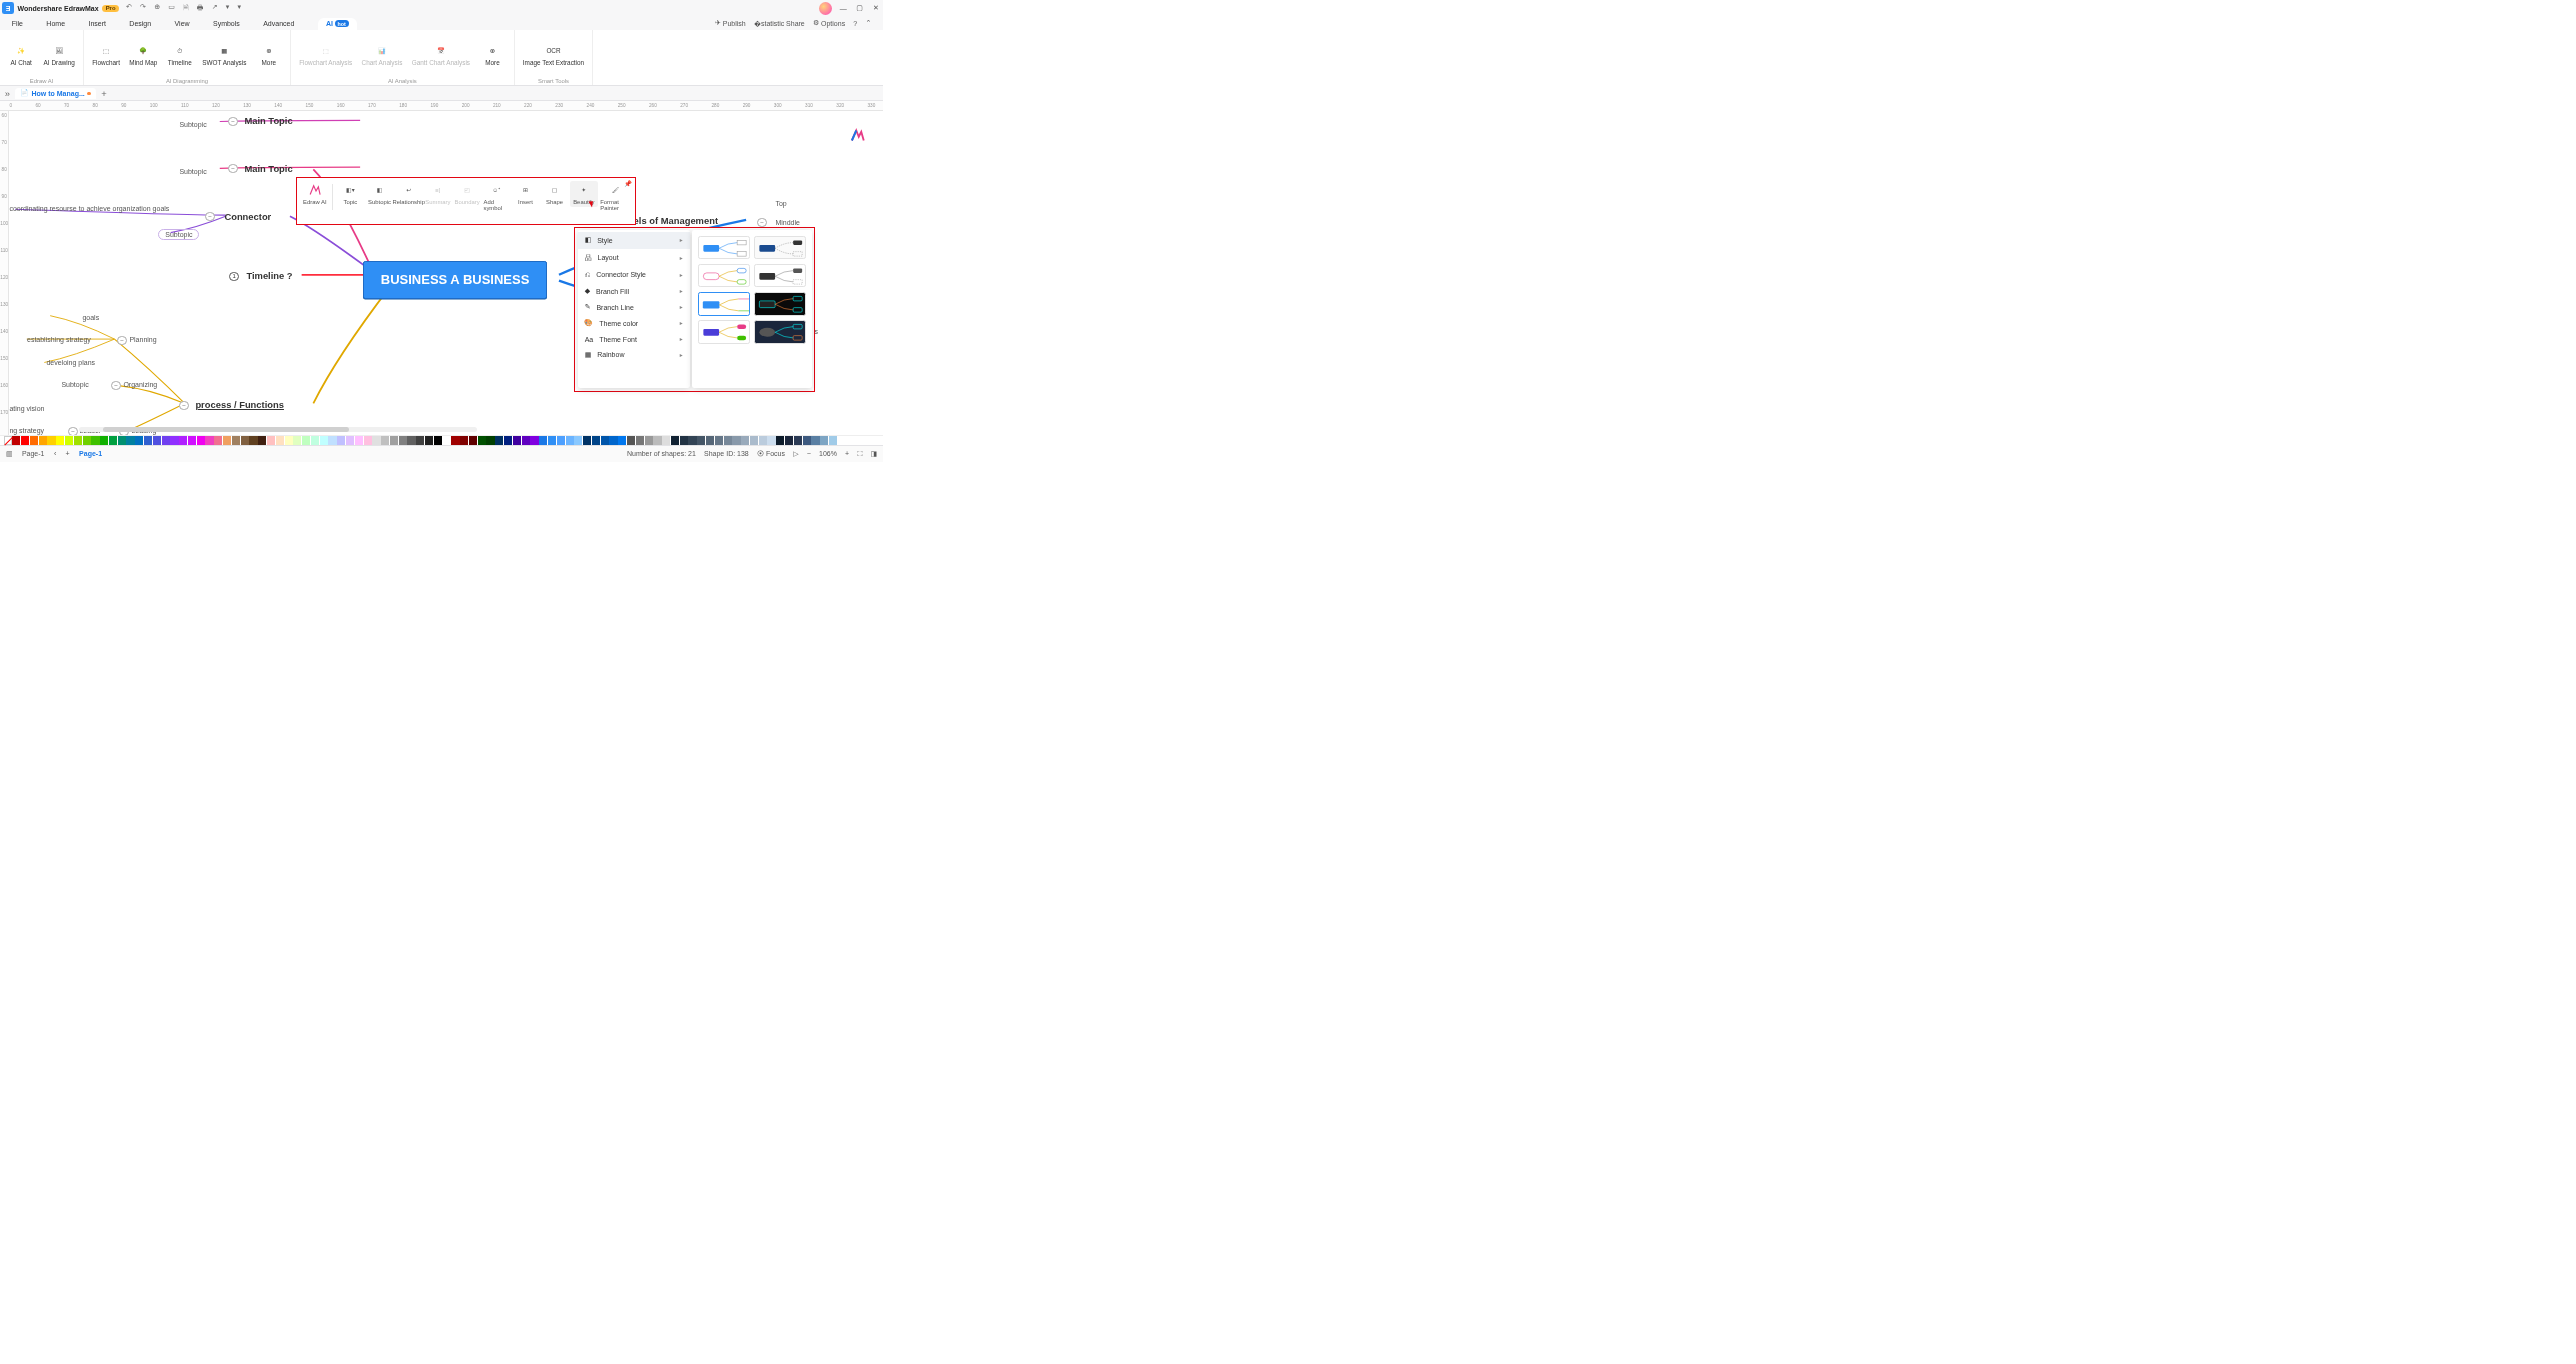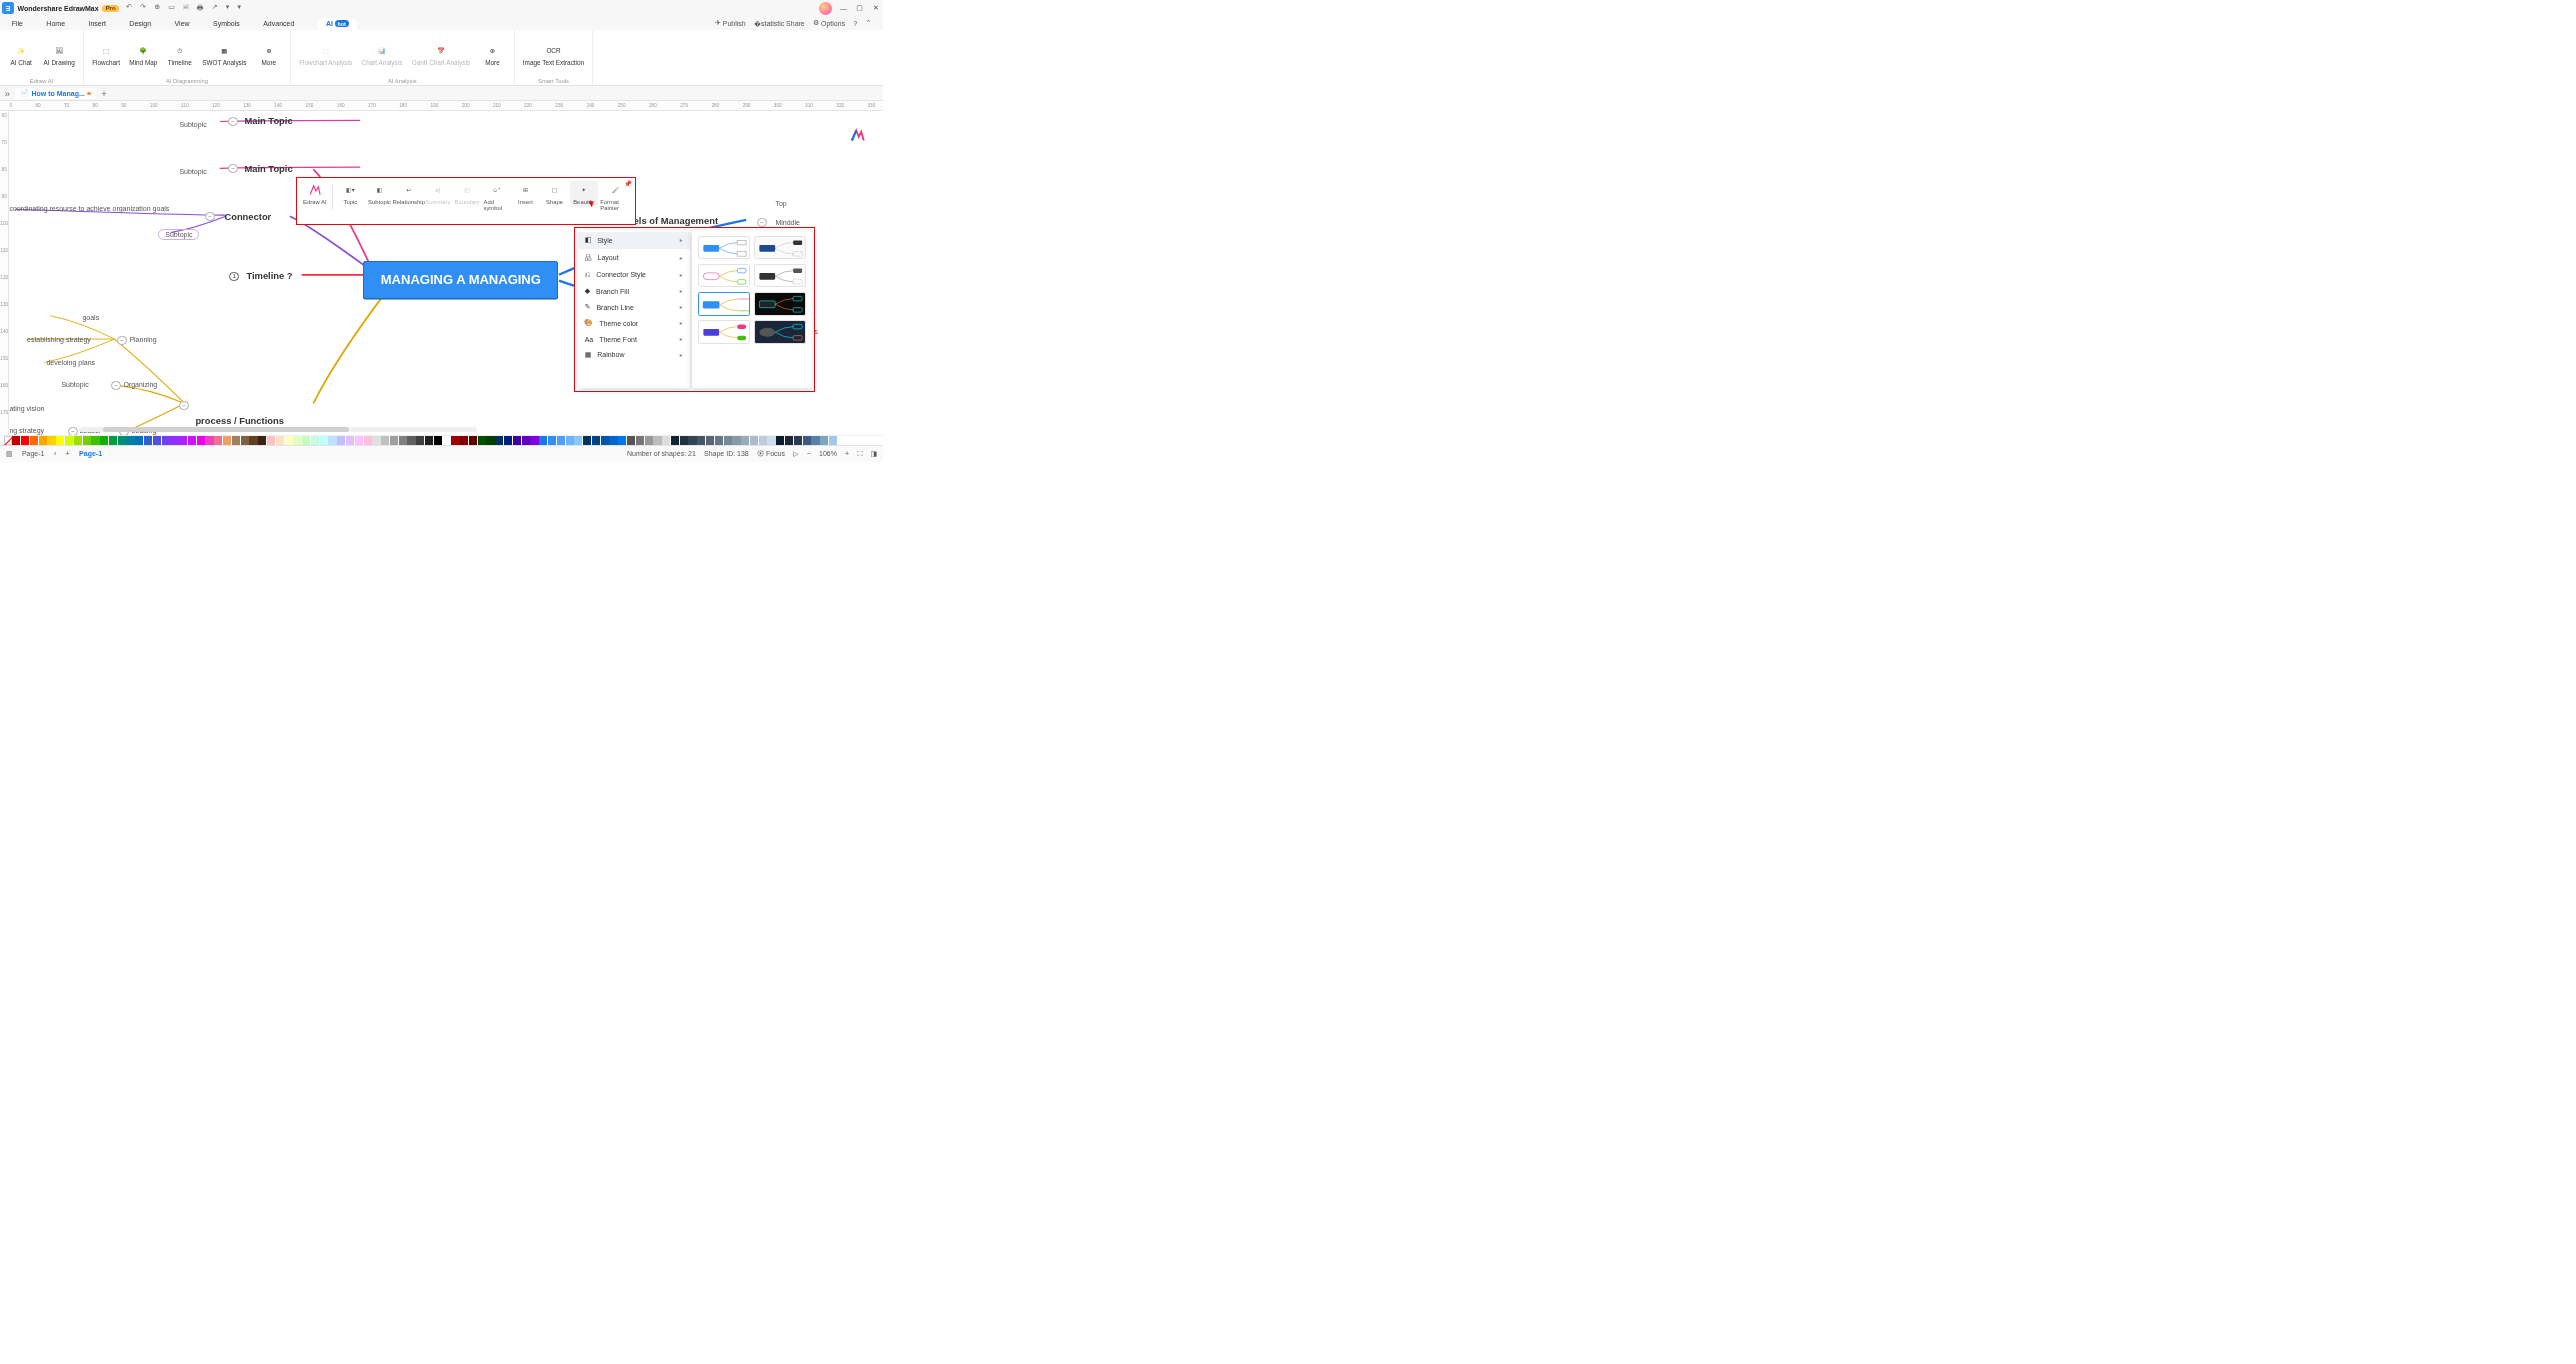--- a/index.html
+++ b/index.html
@@ -283,39 +283,39 @@
       <path d="M 370 178 Q 300 178 10 168" stroke="#8a4dd8" stroke-width="2" fill="none"></path>
       <path d="M 370 180 Q 320 200 276 208" stroke="#8a4dd8" stroke-width="2" fill="none"></path>
       <path d="M 300 500 Q 240 440 180 390" stroke="#e0a800" stroke-width="2" fill="none"></path>
       <path d="M 300 500 Q 240 475 190 470" stroke="#e0a800" stroke-width="2" fill="none"></path>
       <path d="M 300 500 Q 240 530 200 548" stroke="#e0a800" stroke-width="2" fill="none"></path>
       <path d="M 180 390 Q 120 360 70 350" stroke="#e0a800" stroke-width="1.5" fill="none"></path>
       <path d="M 180 390 Q 110 390 30 390" stroke="#e0a800" stroke-width="1.5" fill="none"></path>
       <path d="M 180 390 Q 110 420 60 430" stroke="#e0a800" stroke-width="1.5" fill="none"></path>
     </svg>
 
-    <div class="node central" style="left:354px; top:150px;">MANAGING A MANAGING</div>
+    <div class="node central" style="left:354px; top:150px;">BUSINESS A BUSINESS</div>
 
     <div class="node branch-lbl" style="left:235px; top:4.7px;">Main Topic</div>
     <span class="node collapse" style="left:219px; top:5.9px;">−</span>
     <div class="node sub-lbl" style="left:170px; top:10.5px;">Subtopic</div>
 
     <div class="node branch-lbl" style="left:235px; top:52px;">Main Topic</div>
     <span class="node collapse" style="left:219px; top:53px;">−</span>
     <div class="node sub-lbl" style="left:170px; top:57px;">Subtopic</div>
 
     <div class="node branch-lbl" style="left:215px; top:100px;">Connector</div>
     <span class="node collapse" style="left:196px; top:101px;">−</span>
     <div class="node sub-lbl" style="left:0px; top:94px;">coordinating resourse to achieve organization goals</div>
     <div class="node sub-lbl" style="left:149px; top:118px; border:0.6px solid #c9b0e8; border-radius:7px; padding:1.2px 5.9px;">Subtopic</div>
 
     <div class="node branch-lbl" style="left:237px; top:159px;">Timeline ?</div>
     <span class="node circnum" style="left:220px; top:161px;">1</span>
 
-    <div class="node branch-lbl" style="left:186px; top:304px;">process / Functions</div>
+    <div class="node branch-lbl" style="left:186px; top:288px;text-decoration:underline;">process / Functions</div>
     <span class="node collapse" style="left:170px; top:290px;">−</span>
 
     <div class="node sub-lbl" style="left:120px; top:225px;">Planning</div>
     <span class="node collapse" style="left:108px; top:225px;">−</span>
     <div class="node sub-lbl" style="left:73px; top:203px;">goals</div>
     <div class="node sub-lbl" style="left:17.6px; top:225px;">establishing strategy</div>
     <div class="node sub-lbl" style="left:37px; top:248px;">develoing plans</div>
 
     <div class="node sub-lbl" style="left:114px; top:270px;">Organizing</div>
     <span class="node collapse" style="left:102px; top:270px;">−</span>

